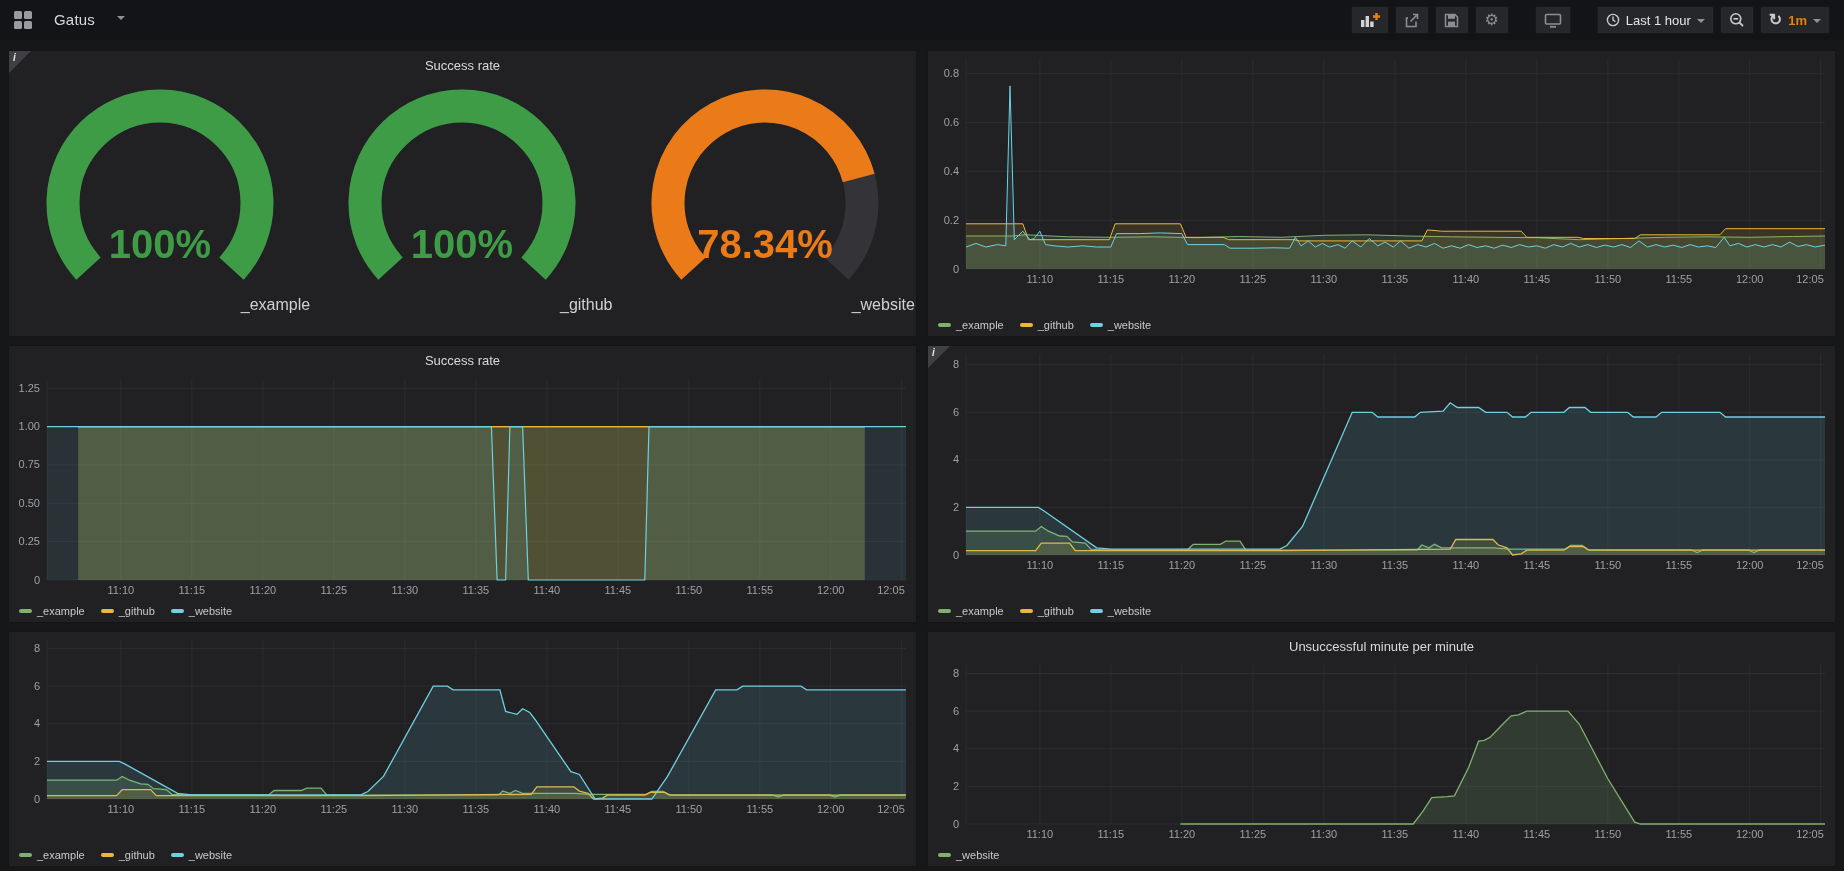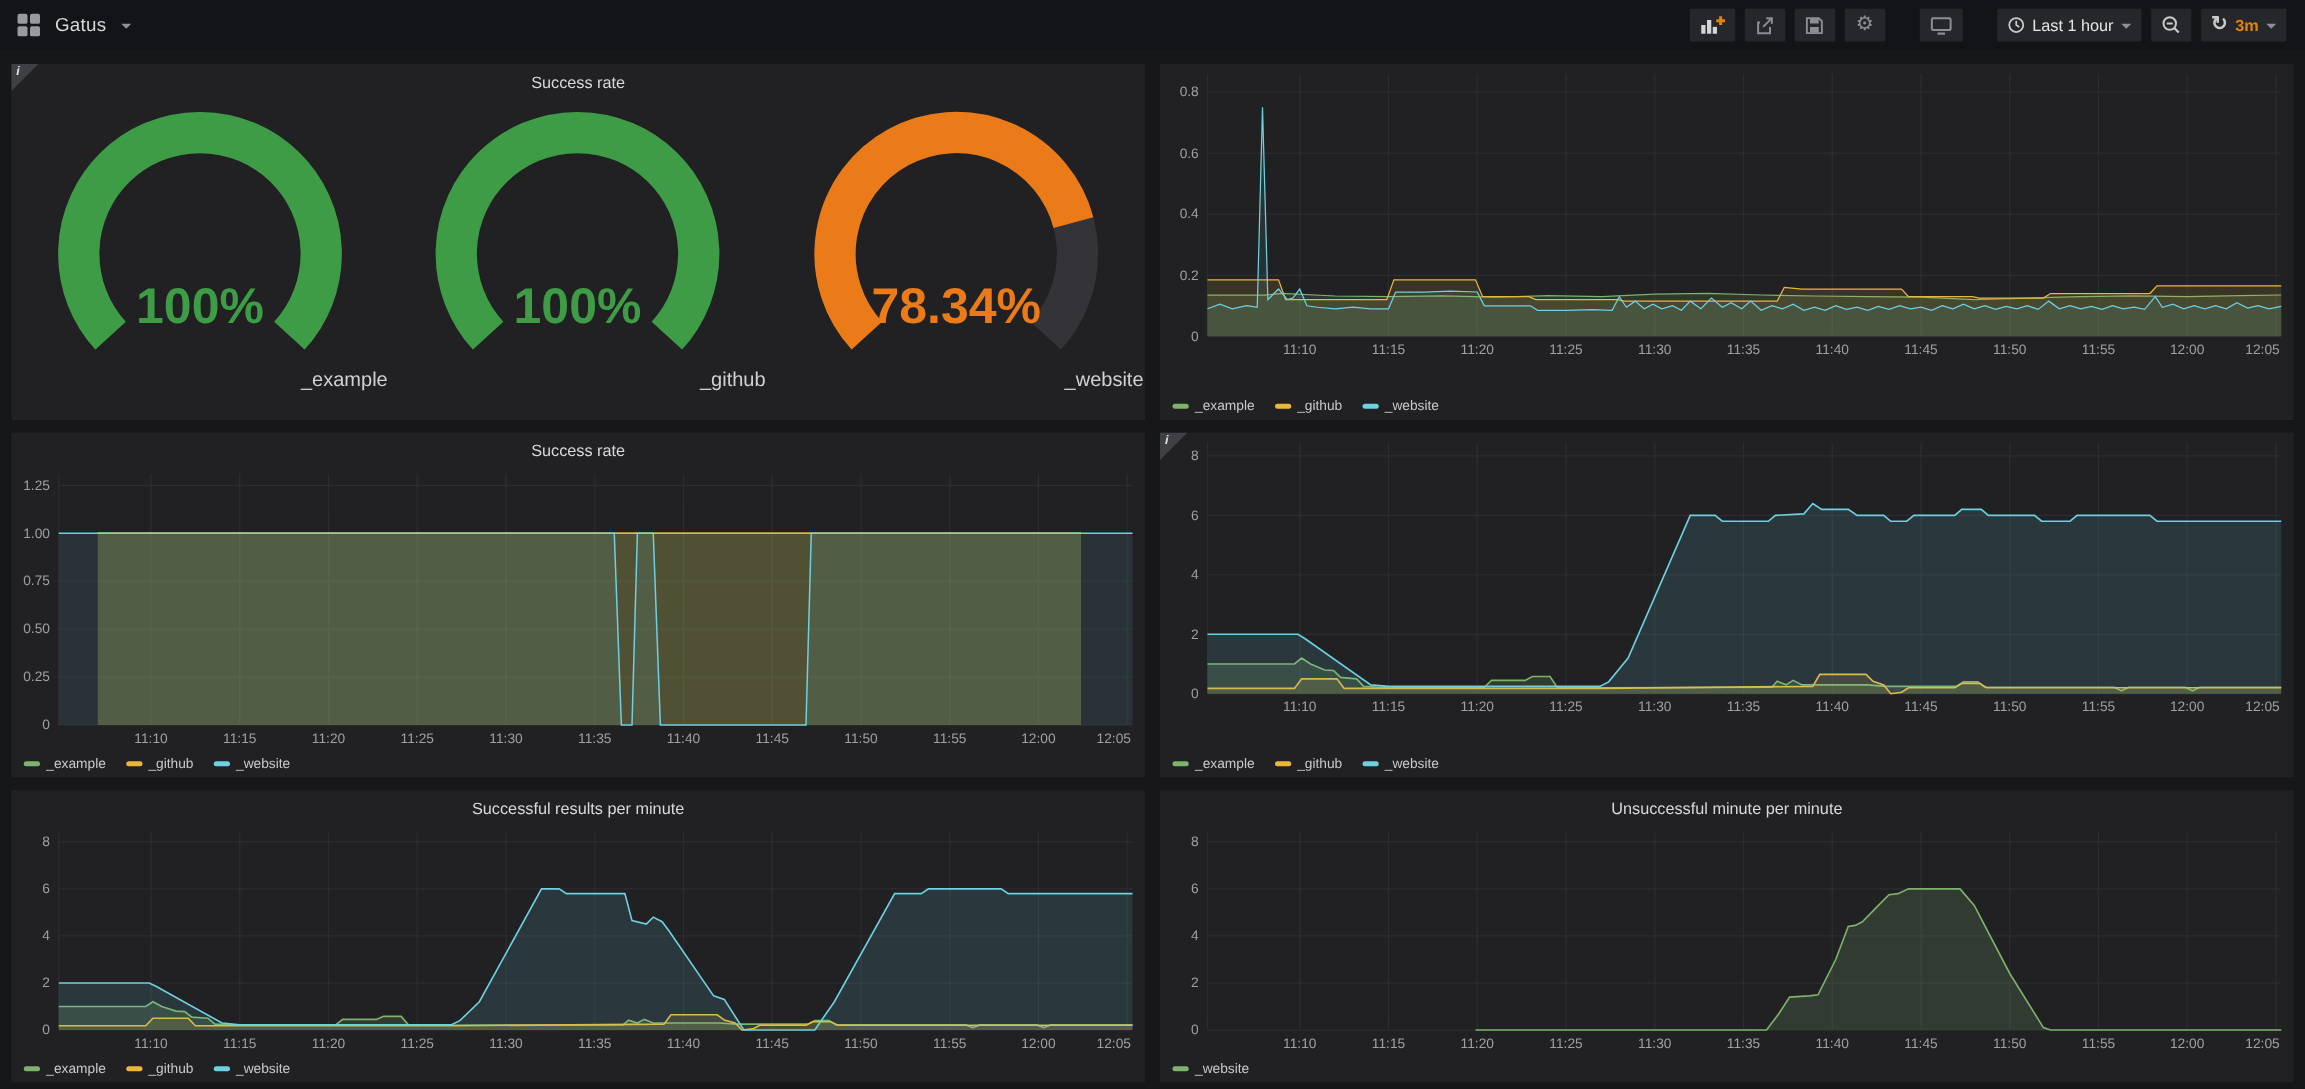--- a/index.html
+++ b/index.html
@@ -3,21 +3,21 @@
 <meta charset="utf-8">
 <style>
   * { margin:0; padding:0; box-sizing:border-box; }
   html,body { width:1844px; height:871px; overflow:hidden; background:#161719;
     font-family:"Liberation Sans", sans-serif; }
   svg text { font-family:"Liberation Sans", sans-serif; }
 
   
   .navbar { height:40px; background:#121417; display:flex; align-items:center;
     justify-content:space-between; padding:0 14px; }
-  .nav-left { display:flex; align-items:center; gap:12px; }
+  .nav-left { display:flex; align-items:flex-start; gap:22px; }
   .grid-icon { display:grid; grid-template-columns:8px 8px; grid-template-rows:8px 8px;
     gap:2px; cursor:pointer; }
   .grid-icon i { background:#989aa0; border-radius:1.5px; }
   .nav-title { color:#d8d9da; font-size:15px; letter-spacing:.2px; cursor:pointer; }
   .caret { width:0; height:0; border:4px solid transparent; border-top-color:#8e9196;
     margin-top:5px; display:inline-block; }
   .nav-right { display:flex; align-items:center; }
   .nbtn { height:28px; min-width:34px; background:#25272b; border:1px solid #161819;
     border-radius:2px; display:flex; align-items:center; justify-content:center;
     gap:6px; padding:0 8px; margin-left:6px; cursor:pointer; color:#c7c8ca; }
@@ -114,21 +114,21 @@
     </div>
     <div class="nbtn">
       <svg width="16" height="16" viewBox="0 0 16 16">
         <circle cx="6.8" cy="6.8" r="5" stroke="#c9cacc" stroke-width="1.6" fill="none"></circle>
         <path d="M4.4 6.8 H9.2" stroke="#c9cacc" stroke-width="1.6"></path>
         <path d="M10.6 10.6 L14 14" stroke="#c9cacc" stroke-width="1.8"></path>
       </svg>
     </div>
     <div class="nbtn">
       <span class="glyph" style="color:#c9cacc;font-weight:bold">↻</span>
-      <span class="lbl lbl-accent" style="color:#E5820E">3m</span>
+      <span class="lbl lbl-accent" style="color:#E5820E">1m</span>
       <span class="caret"></span>
     </div>
   </div>
 </header>
 
 <main class="dash">
 
   <section class="panel">
     <span class="info-corner">
         <b>i</b>
@@ -342,21 +342,20 @@
           <em>_github</em>
         </span>
         <span class="li">
           <i style="background: rgb(110, 208, 224);"></i>
           <em>_website</em>
         </span>
       </div>
   </section>
 
   <section class="panel">
-    <h2 class="panel-title">Successful results per minute</h2>
     <div class="chart"><svg width="907" height="187">
           <line x1="111.8" y1="8" x2="111.8" y2="167" class="gl"></line>
           <line x1="182.8" y1="8" x2="182.8" y2="167" class="gl"></line>
           <line x1="253.8" y1="8" x2="253.8" y2="167" class="gl"></line>
           <line x1="324.8" y1="8" x2="324.8" y2="167" class="gl"></line>
           <line x1="395.8" y1="8" x2="395.8" y2="167" class="gl"></line>
           <line x1="466.8" y1="8" x2="466.8" y2="167" class="gl"></line>
           <line x1="537.8" y1="8" x2="537.8" y2="167" class="gl"></line>
           <line x1="608.8" y1="8" x2="608.8" y2="167" class="gl"></line>
           <line x1="679.8" y1="8" x2="679.8" y2="167" class="gl"></line>

